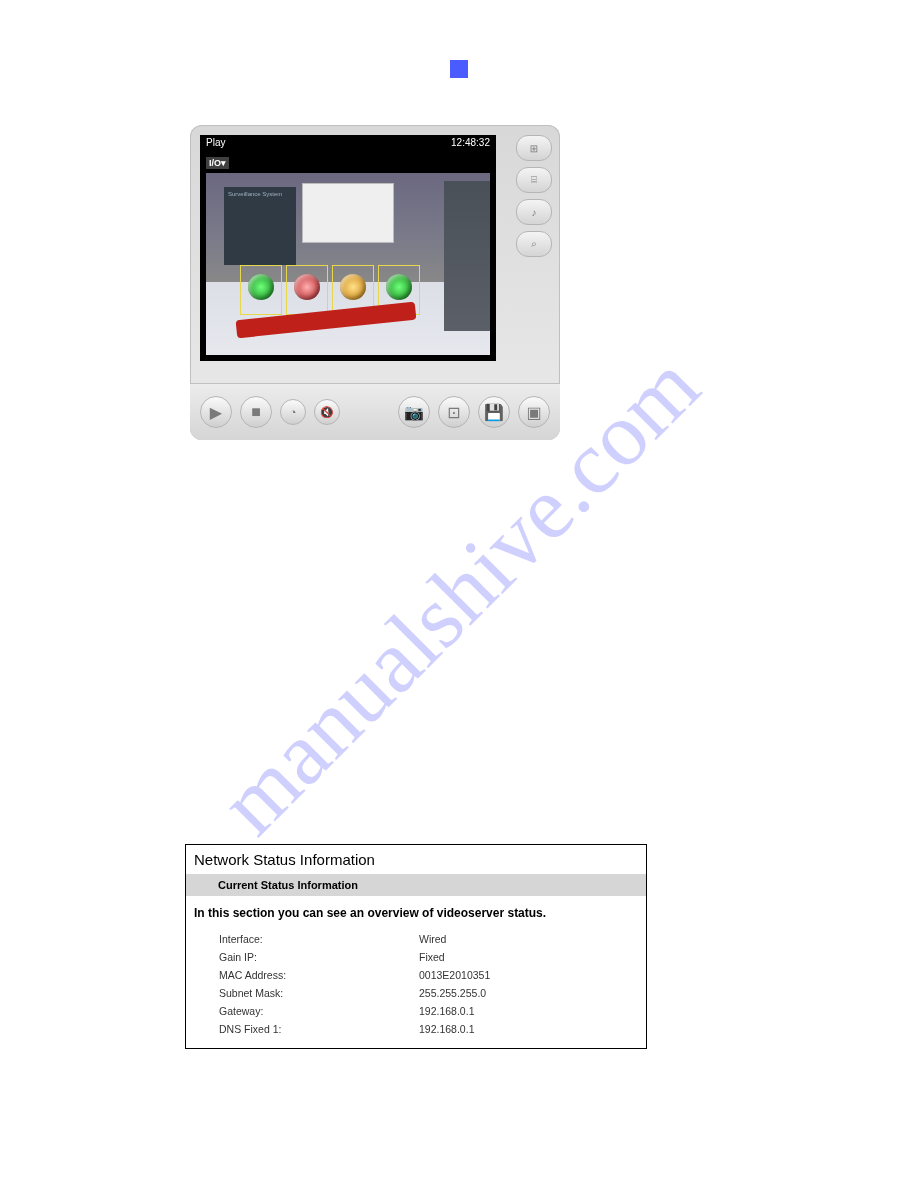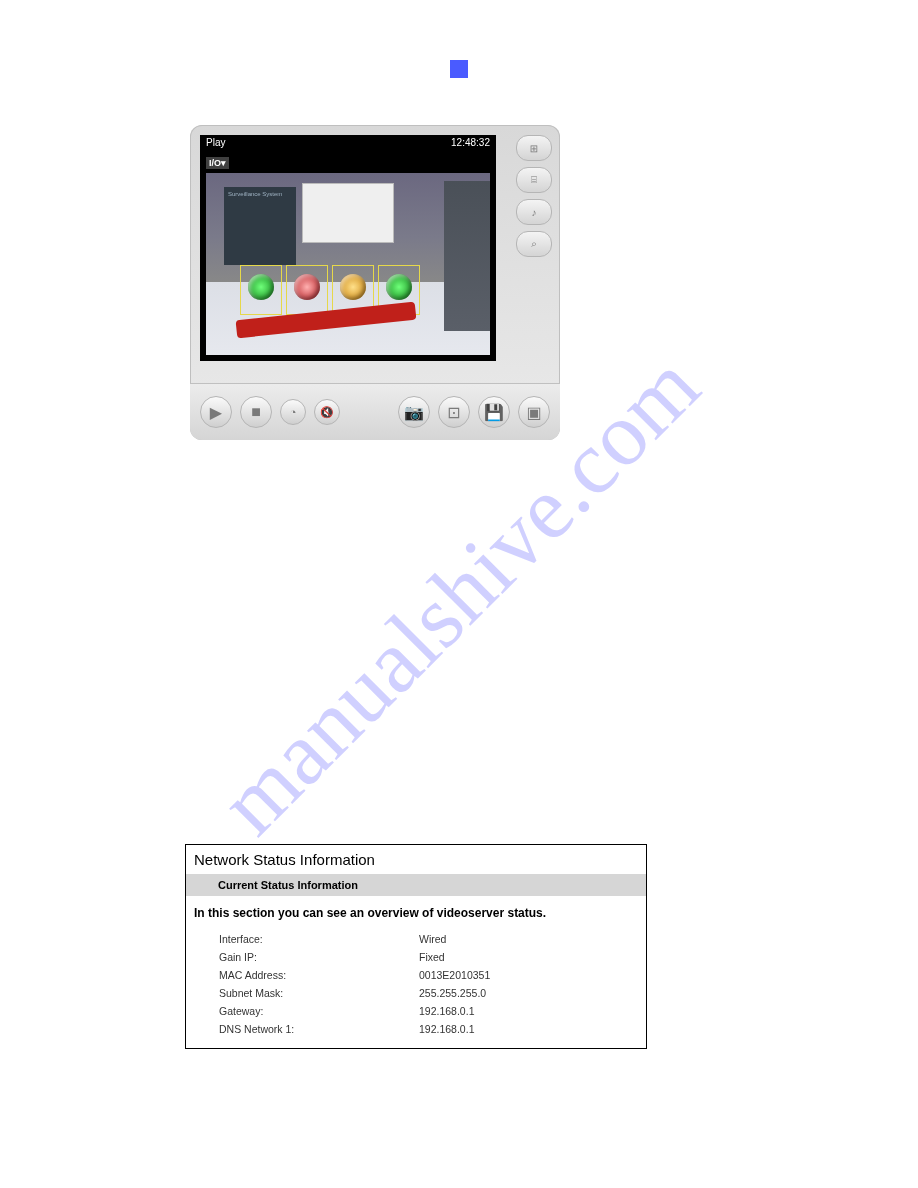--- a/index.html
+++ b/index.html
@@ -353,19 +353,19 @@
         </div>
       <div class="net-row">
           <div class="k">Subnet Mask:</div>
           <div class="v">255.255.255.0</div>
         </div>
       <div class="net-row">
           <div class="k">Gateway:</div>
           <div class="v">192.168.0.1</div>
         </div>
       <div class="net-row">
-          <div class="k">DNS Network 1:</div>
+          <div class="k">DNS Fixed 1:</div>
           <div class="v">192.168.0.1</div>
         </div>
     </div>
   </div>
 
 </div>
 
 </body></html>

